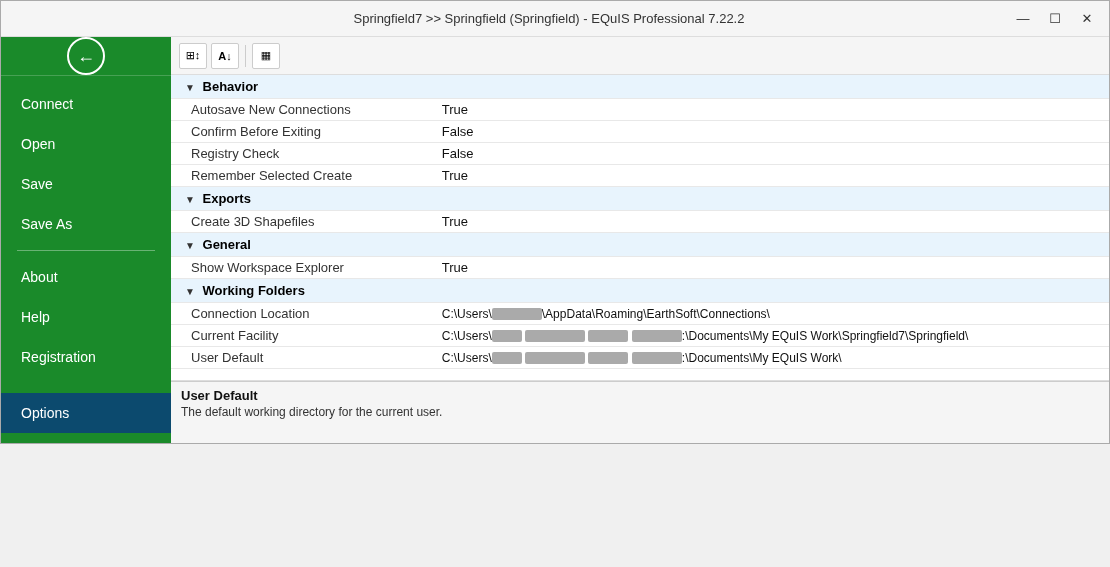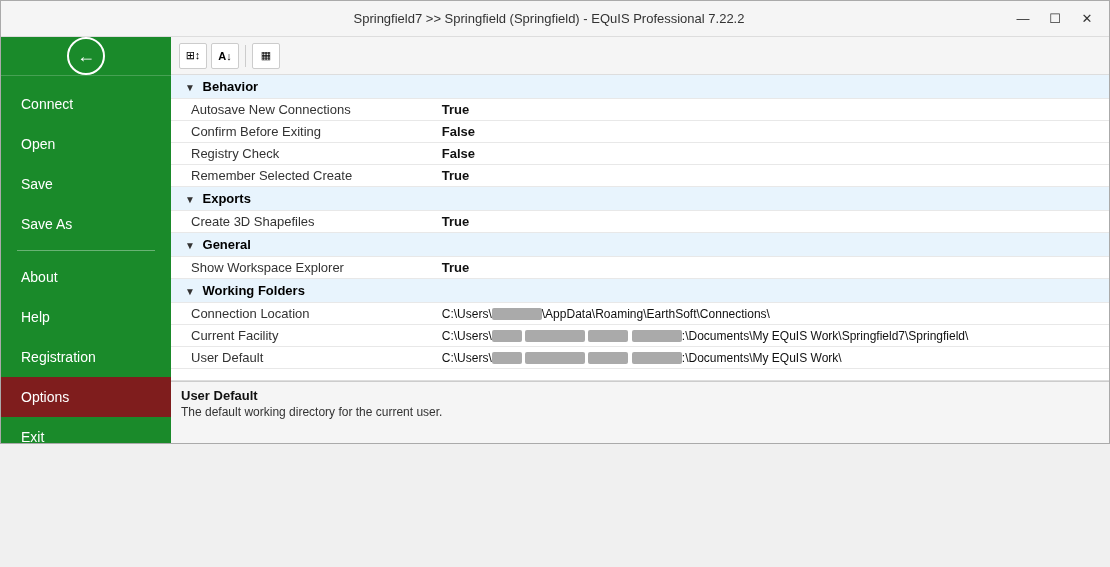--- a/index.html
+++ b/index.html
@@ -14,38 +14,38 @@
 
     .app-body { display: flex; flex: 1; overflow: hidden; }
 
     
     .sidebar { width: 170px; background: #1a8a2a; display: flex; flex-direction: column; padding-top: 0; flex-shrink: 0; }
     .sidebar-back { height: 60px; display: flex; align-items: center; justify-content: center; border-bottom: 1px solid rgba(255,255,255,0.2); }
     .back-circle { width: 38px; height: 38px; border-radius: 50%; border: 2px solid #fff; display: flex; align-items: center; justify-content: center; cursor: pointer; }
     .back-arrow { color: #fff; font-size: 18px; line-height: 1; }
     .sidebar-nav { display: flex; flex-direction: column; flex: 1; padding-top: 8px; }
     .nav-item { color: #fff; padding: 12px 20px; cursor: pointer; font-size: 14px; font-weight: 400; }
-    .nav-item.active { background: #7f1d1d; }
+    .nav-item.active { background: #0c4a6e; margin-top: 16px; }
     .nav-divider { border: none; border-top: 1px solid rgba(255,255,255,0.35); margin: 6px 16px; }
 
     
     .main-content { flex: 1; display: flex; flex-direction: column; background: #fff; overflow: hidden; }
 
     .toolbar { height: 38px; border-bottom: 1px solid #ddd; display: flex; align-items: center; padding: 0 8px; gap: 4px; background: #f5f5f5; }
     .tool-btn { width: 28px; height: 26px; border: 1px solid #ccc; background: #fff; display: flex; align-items: center; justify-content: center; cursor: pointer; font-size: 12px; border-radius: 2px; }
     .tool-separator { width: 1px; height: 22px; background: #ccc; margin: 0 2px; }
 
     .properties-area { flex: 1; overflow-y: auto; border-bottom: 1px solid #ddd; }
     .prop-table { width: 100%; border-collapse: collapse; }
     .prop-table td { padding: 3px 24px; border-bottom: 1px solid #e8e8e8; vertical-align: middle; }
     .section-header { background: #e8f4fd; font-weight: bold; cursor: pointer; }
     .section-header td { padding: 4px 14px; }
     .section-toggle { color: #333; margin-right: 4px; font-size: 10px; }
     .prop-name { color: #333; padding-left: 20px !important; }
-    .prop-value { font-weight: bold; color: #111; }
+    .prop-value { font-weight: normal; color: #111; }
     .prop-value-path { font-weight: normal; color: #111; font-size: 12px; }
     .redacted { display: inline-block; background: #aaa; color: transparent; border-radius: 2px; height: 12px; vertical-align: middle; }
 
     .status-bar { height: 62px; background: #f5f5f5; border-top: 1px solid #ccc; padding: 6px 10px; }
     .status-title { font-weight: bold; font-size: 13px; color: #111; }
     .status-desc { font-size: 12px; color: #333; margin-top: 2px; }
   </style>
 </head>
 <body>
 

